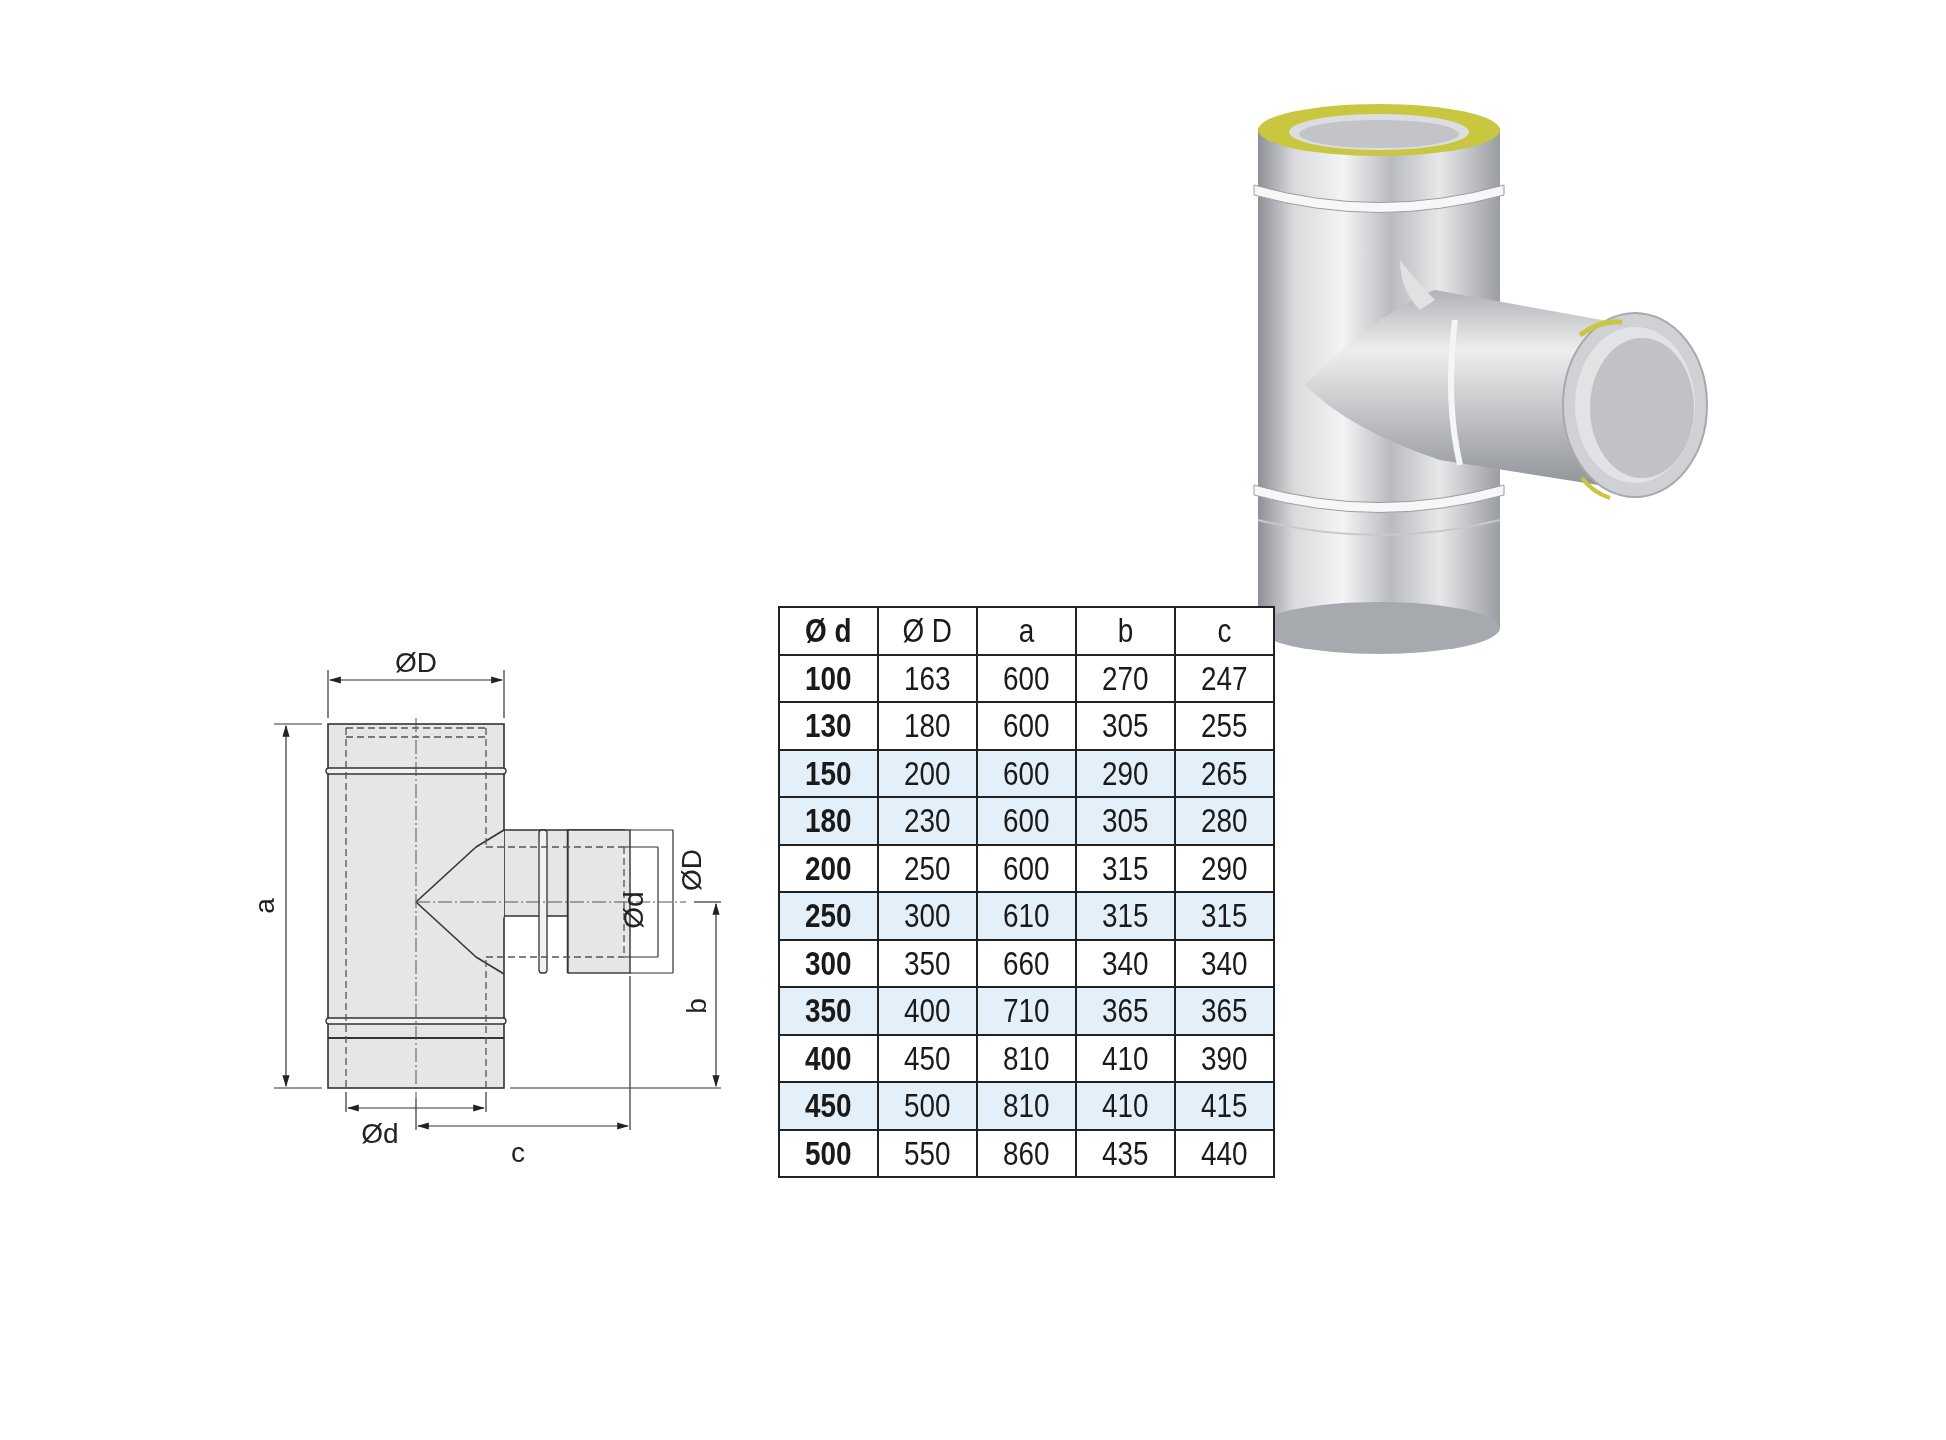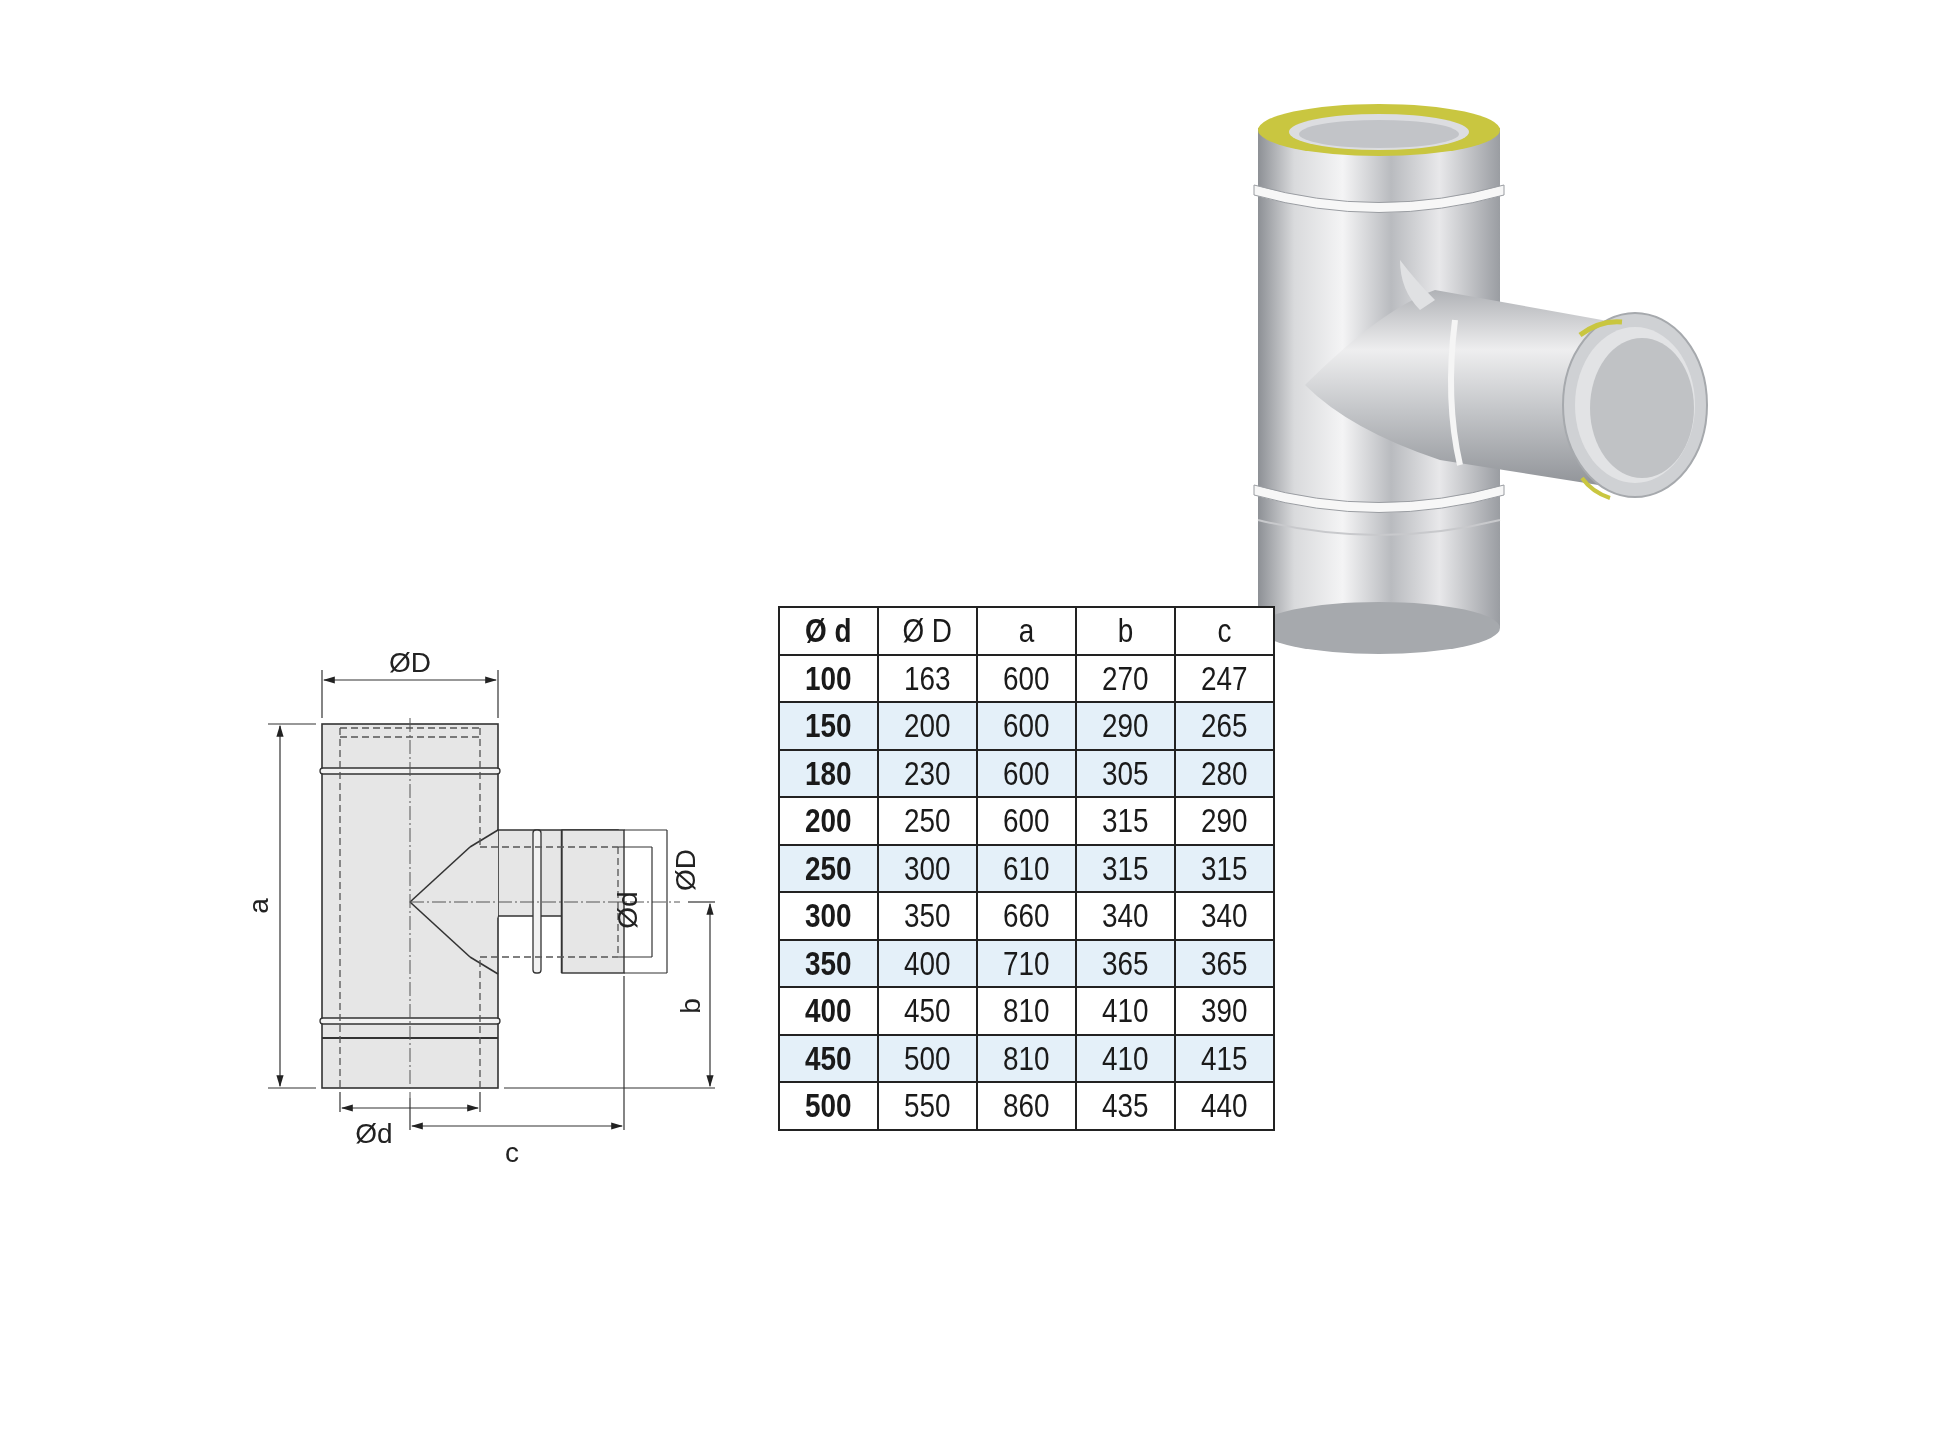--- a/index.html
+++ b/index.html
@@ -1,17 +1,17 @@
 <!DOCTYPE html>
 <html><head>
 <meta charset="utf-8">
 <style>
   html, body { margin:0; padding:0; background:#ffffff; }
   body { width:1946px; height:1440px; position:relative; overflow:hidden; font-family:"Liberation Sans", sans-serif; }
-  .drawing { position:absolute; left:240px; top:640px; width:520px; height:660px; }
+  .drawing { position:absolute; left:246px; top:640px; width:520px; height:660px; }
   .drawing svg text { font-family:"Liberation Sans", sans-serif; fill:#222; }
   .product { position:absolute; left:1230px; top:100px; width:560px; height:780px; }
   .spec-table { position:absolute; left:778px; top:606px; border-collapse:collapse; font-family:"Liberation Sans", sans-serif; }
   .spec-table th, .spec-table td { border:2.5px solid #222; height:45.5px; padding:0; text-align:center; font-size:34px; color:#1a1a1a; font-stretch:condensed; }
   .spec-table th { font-weight:normal; background:#ffffff; }
   .spec-table th.first, .spec-table td.first { font-weight:bold; }
   .spec-table col.c0 { width:99px; }
   .spec-table col.cN { width:99px; }
   .spec-table tr.shade td { background:#e4f0f9; }
   .spec-table tr.plain td { background:#ffffff; }
@@ -155,20 +155,27 @@
     </tr>
   </thead>
   <tbody>
     <tr class="plain">
         <td class="first"><span class="cell-text">100</span></td>
         <td><span class="cell-text">163</span></td>
         <td><span class="cell-text">600</span></td>
         <td><span class="cell-text">270</span></td>
         <td><span class="cell-text">247</span></td>
       </tr>
+    <tr class="plain">
+        <td class="first"><span class="cell-text">130</span></td>
+        <td><span class="cell-text">180</span></td>
+        <td><span class="cell-text">600</span></td>
+        <td><span class="cell-text">305</span></td>
+        <td><span class="cell-text">255</span></td>
+      </tr>
     <tr class="shade">
         <td class="first"><span class="cell-text">150</span></td>
         <td><span class="cell-text">200</span></td>
         <td><span class="cell-text">600</span></td>
         <td><span class="cell-text">290</span></td>
         <td><span class="cell-text">265</span></td>
       </tr>
     <tr class="shade">
         <td class="first"><span class="cell-text">180</span></td>
         <td><span class="cell-text">230</span></td>

